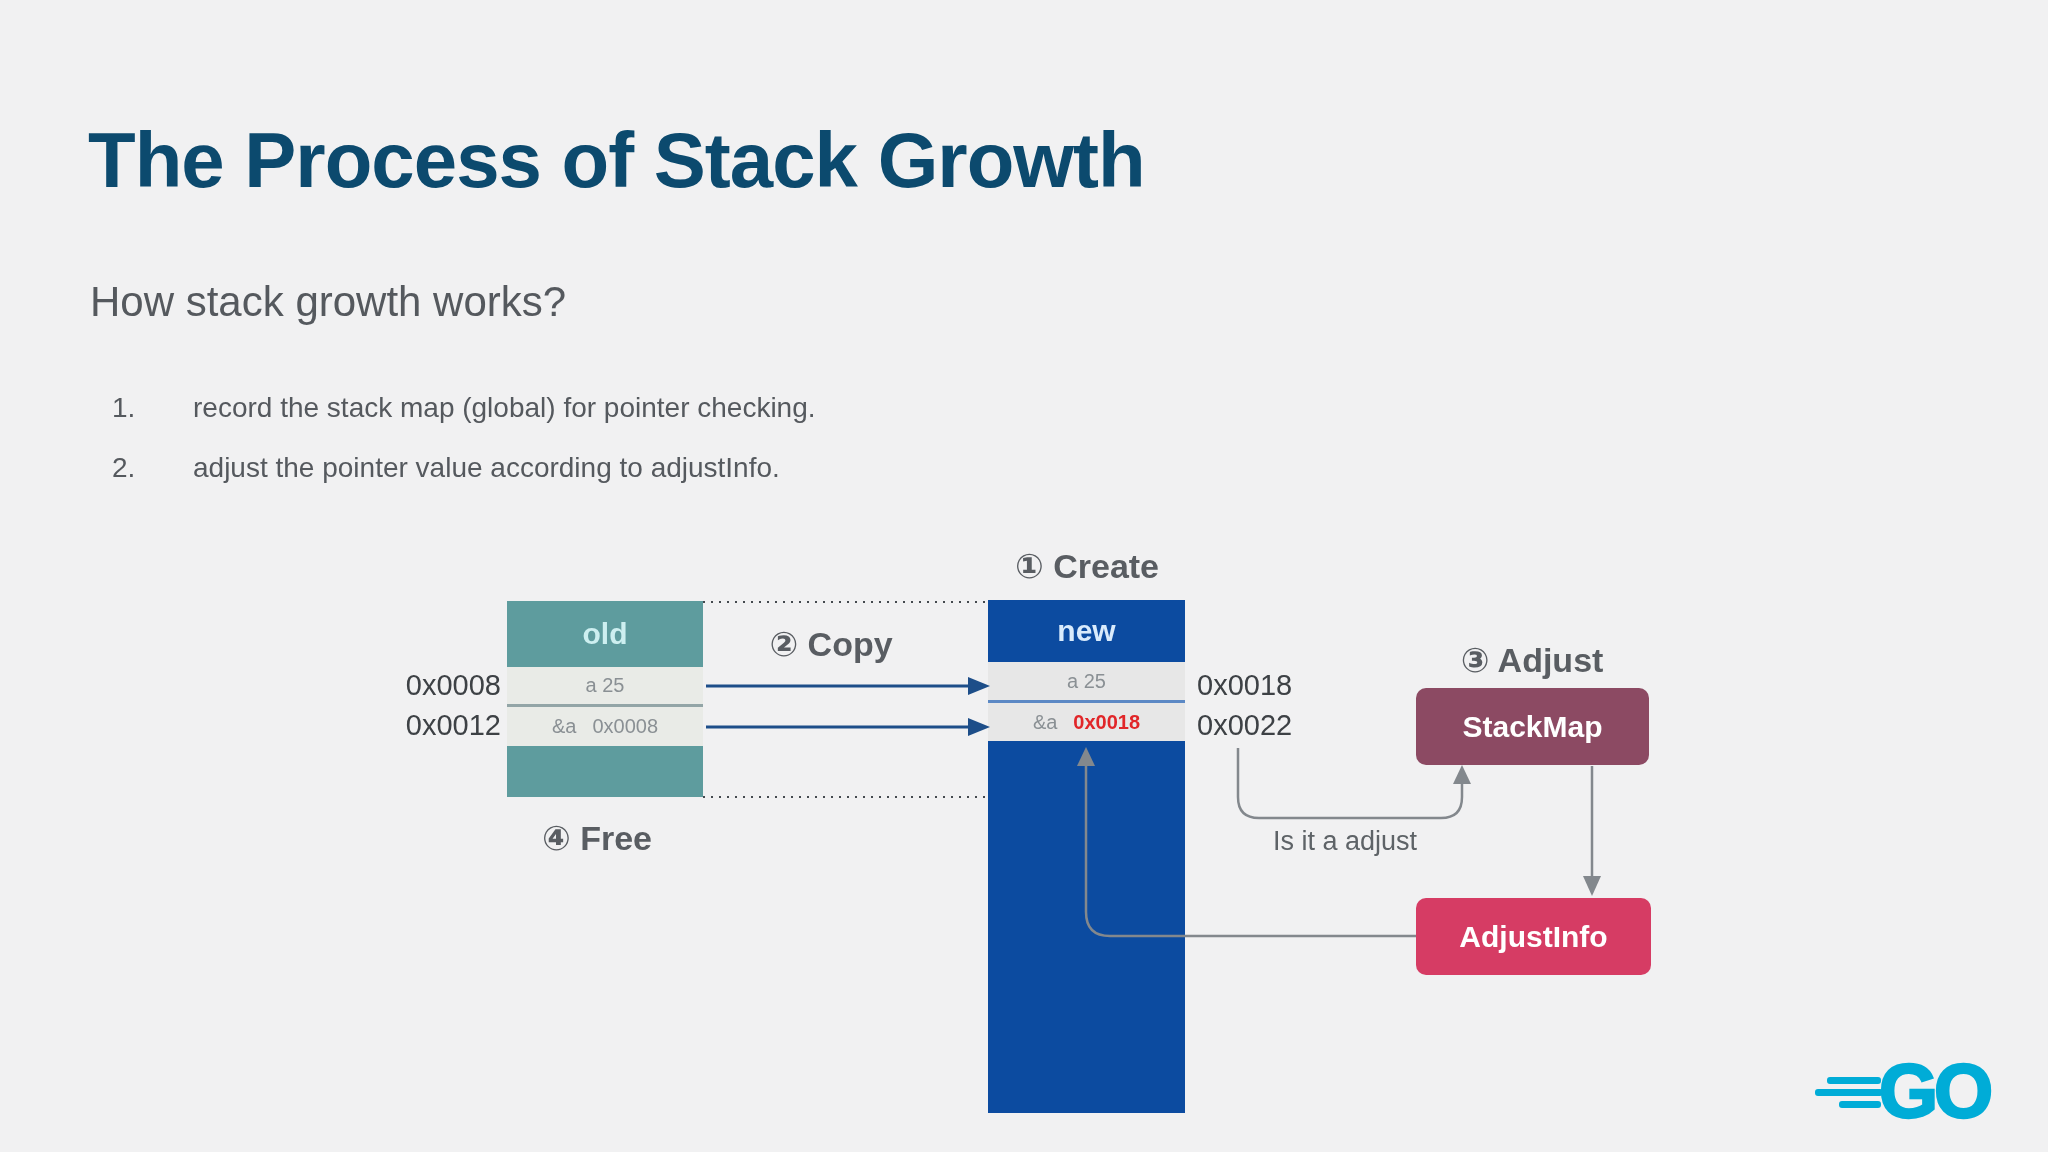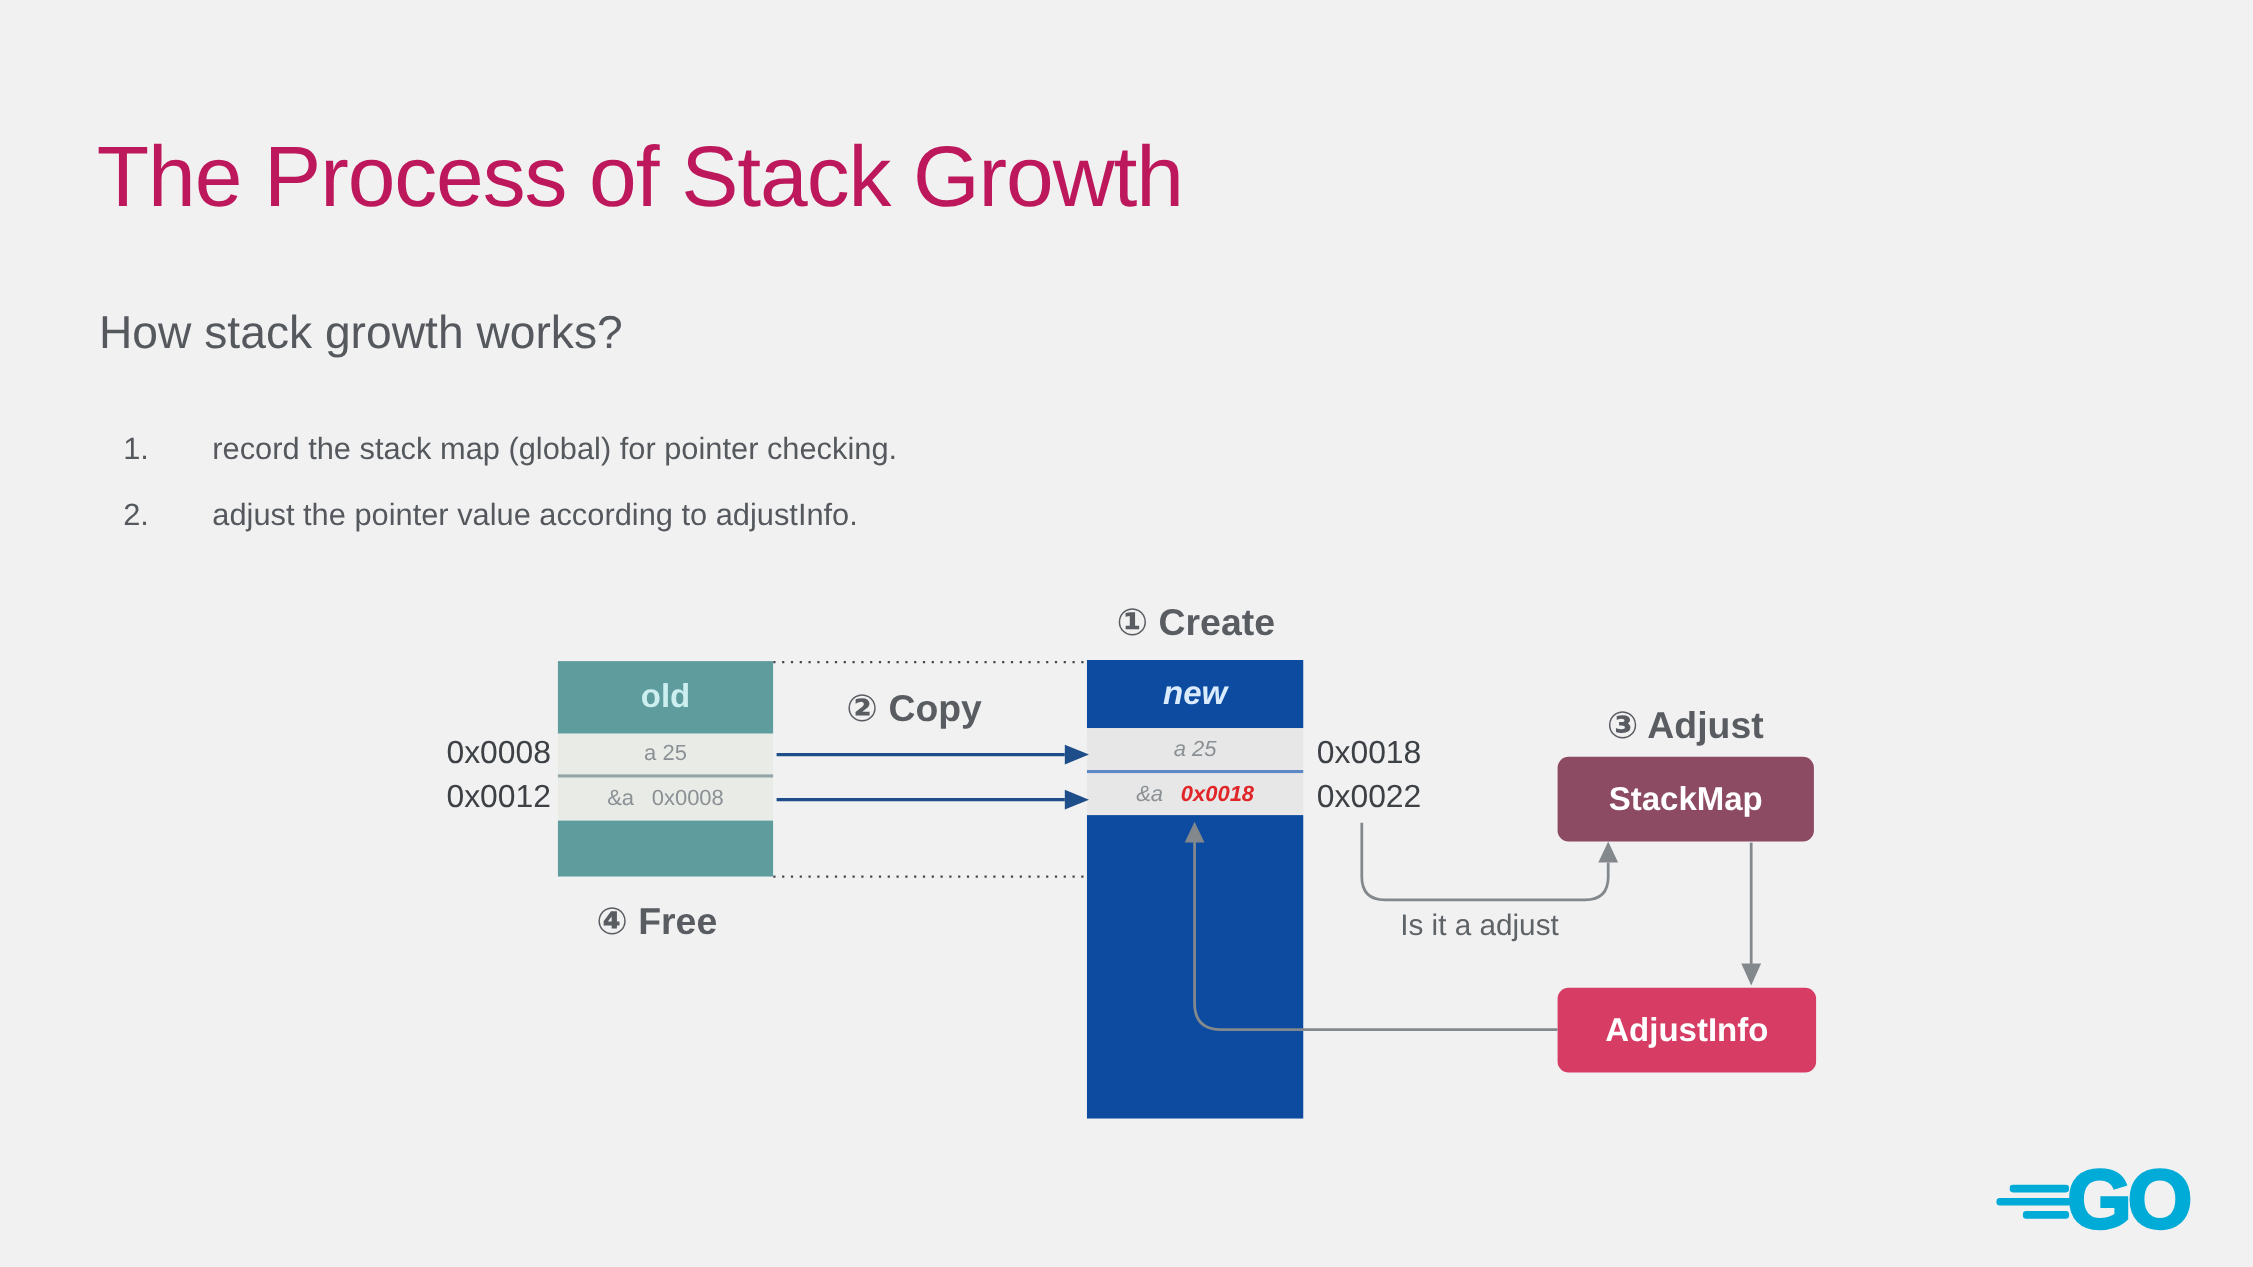--- a/index.html
+++ b/index.html
@@ -13,22 +13,22 @@
     position: relative;
     width: 2048px;
     height: 1152px;
     background: #f1f1f2;
   }
   .abs { position: absolute; }
 
   .title {
     left: 88px; top: 118px;
     font-size: 78px;
-    font-weight: 400;
-    color: #be185d;
+    font-weight: 700;
+    color: #0c4a6e;
     letter-spacing: -1px;
     line-height: 1.1;
   }
   .question {
     left: 90px; top: 278px;
     font-size: 42px;
     font-weight: 400;
     color: #55595e;
   }
   .list-row {
@@ -66,21 +66,21 @@
   }
   .stack .filler { flex: 1; }
 
   #old-stack { left: 507px; top: 601px; width: 196px; height: 196px; }
   #old-stack .hdr { height: 66px; background: #5e9c9e; color: #cdeff0; }
   #old-stack .row { background: #e9ebe7; }
   #old-stack .row1 { height: 40px; border-bottom: 3px solid #93a5a7; }
   #old-stack .row2 { height: 39px; }
   #old-stack .filler { background: #5e9c9e; }
 
-  #new-stack { left: 988px; top: 600px; width: 197px; height: 417px; font-style: italic; }
+  #new-stack { left: 988px; top: 600px; width: 197px; height: 513px; }
   #new-stack .hdr { height: 62px; background: #0c4ba0; color: #d9ebfc; }
   #new-stack .row { background: #e7e7e7; }
   #new-stack .row1 { height: 41px; border-bottom: 3px solid #5c89c5; }
   #new-stack .row2 { height: 38px; }
   #new-stack .filler { background: #0c4ba0; }
 
   .row .pfx { margin-right: 16px; }
   .val-red { color: #e12629; font-weight: 700; }
 
   .addr {

